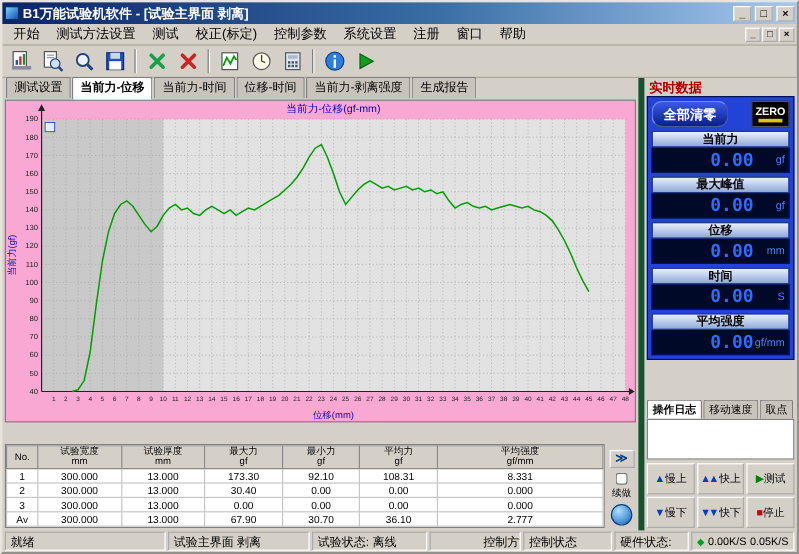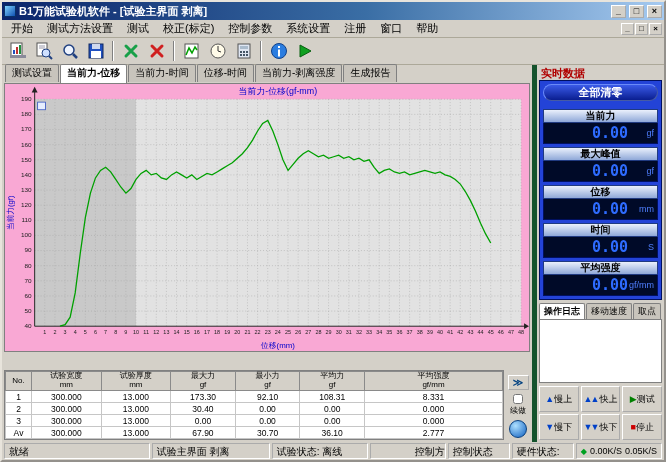--- a/index.html
+++ b/index.html
@@ -55,38 +55,38 @@
   .chk-row input{width:10px;height:10px;margin:0;}
   .btn-globe{margin-top:auto;margin-bottom:2px;width:18px;height:18px;border-radius:50%;
              background:radial-gradient(circle at 35% 30%,#aee0ff,#1060c0);
              border:1px solid #084080;}
   
   .rt{width:132px;flex:0 0 132px;display:flex;flex-direction:column;
       border-left:5px solid #14532d;background:#d4d0c8;}
   .rt-header{height:15px;flex:0 0 15px;padding:1px 4px;font-size:11px;font-weight:bold;color:#b00000;}
   .rt-panel{margin:0 2px;background:#2343d7;border:1px solid #001060;
             padding:3px;display:flex;flex-direction:column;gap:3px;}
-  .clear-row{display:flex;gap:19px;height:22px;flex-direction:column;}
+  .clear-row{display:flex;gap:19px;height:22px;}
   .btn-clear{flex:1;border:1px outset #6a8af8;border-radius:9px;color:#fff;
              font-size:11px;font-weight:bold;display:flex;align-items:center;justify-content:center;
              background:linear-gradient(#3a5ae8,#0a1e90);}
   .btn-zero{width:32px;background:#000;border:1px solid #555;color:#fff;font-size:9px;
             font-weight:bold;display:flex;flex-direction:column;align-items:center;justify-content:center;}
   .btn-zero .bar{width:20px;height:3px;background:#e8c000;margin-top:1px;}
   .rt-field .lab{height:14px;display:flex;align-items:center;justify-content:center;
                  font-size:10px;font-weight:bold;color:#000;border:1px solid #203a80;
                  background:linear-gradient(#eaf0fc,#8fa8d8);}
   .rt-field .val{height:21px;display:flex;align-items:center;padding:0 3px;
                  background:#000a28;border:1px solid #001060;border-top:none;}
   .rt-field .num{flex:1;text-align:right;font-family:"DejaVu Sans Mono",monospace;
                  font-size:15px;font-weight:bold;color:#2e6cff;}
   .rt-field .unit{width:26px;text-align:right;font-size:9px;color:#4f7fff;}
   
   .ops{flex:1;display:flex;flex-direction:column;margin:3px 2px 2px;min-height:0;}
-  .ops-tabs{display:flex;font-size:9px;align-items:flex-end;}
+  .ops-tabs{display:flex;font-size:9px;align-items:flex-end;margin-top:30px;}
   .ops-tab{padding:1px 4px;margin-right:1px;background:#c8c4bc;border:1px solid #808080;
            border-bottom:none;border-radius:2px 2px 0 0;white-space:nowrap;}
   .ops-tab.active{background:#fff;font-weight:bold;}
   .ops-log{flex:1;background:#fff;border:1px solid #808080;}
   .move-grid{display:grid;grid-template-columns:repeat(3,1fr);gap:2px;margin-top:3px;}
   .mv-btn{height:26px;background:#d4d0c8;border:1px outset #fff;display:flex;
           align-items:center;justify-content:center;gap:2px;font-size:9px;padding:0;}
   .mv-glyph{font-size:9px;letter-spacing:-2px;}
   
   .statusbar{height:18px;flex:0 0 18px;display:flex;gap:2px;align-items:stretch;
@@ -543,21 +543,21 @@
           </div>
       </div>
     </div>
   </div>
 
   <div class="statusbar">
       <div class="sb-cell" style="flex: 1 1 0%;">就绪</div>
       <div class="sb-cell" style="width: 118px;">试验主界面  剥离</div>
       <div class="sb-cell" style="width: 96px;">试验状态: 离线</div>
       <div class="sb-cell" style="width: 76px; padding-left: 44px;">控制方法</div>
-      <div class="sb-cell" style="width: 62px;">控制状态</div>
+      <div class="sb-cell" style="width: 74px;">控制状态</div>
       <div class="sb-cell" style="width: 62px;">硬件状态:</div>
       <div class="sb-cell net">
         <span class="net-ico">◆</span>
         <span>0.00K/S</span>
         <span>0.05K/S</span>
       </div>
     </div>
 </div>
 
 </body></html>

